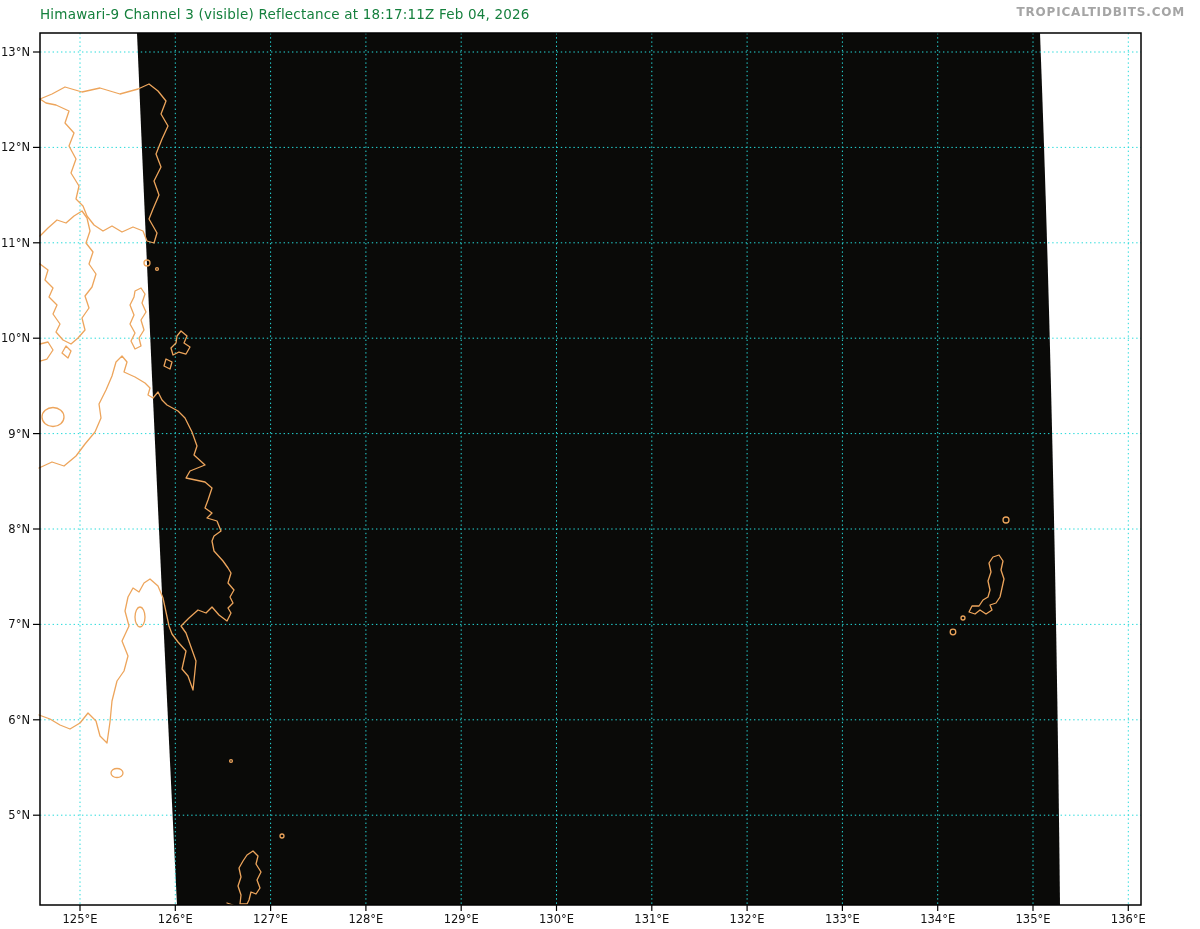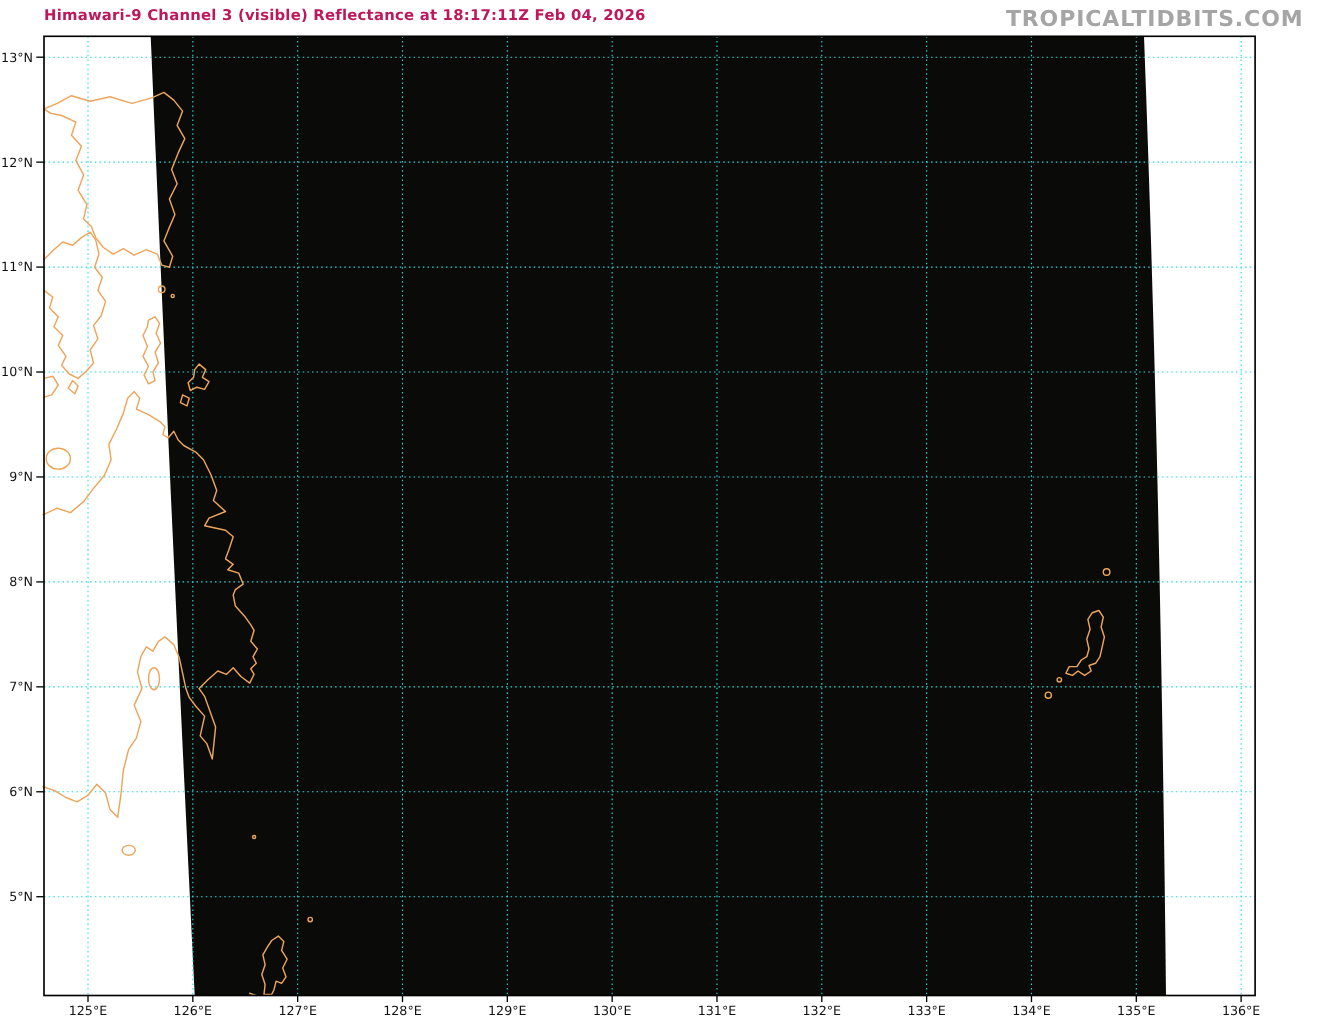--- a/index.html
+++ b/index.html
@@ -1,20 +1,20 @@
 <!DOCTYPE html>
 <html><head>
 <meta charset="utf-8">
 <style>
   html,body{margin:0;padding:0;background:#ffffff;}
   .stage{position:relative;width:1200px;height:929px;background:#ffffff;overflow:hidden;
          font-family:"DejaVu Sans","Liberation Sans",sans-serif;}
-  .fig-title{position:absolute;left:40px;top:6px;font-size:13.5px;font-weight:bold;color:#be185d;
+  .fig-title{position:absolute;left:40px;top:6px;font-size:13.5px;font-weight:normal;color:#15803d;
              letter-spacing:0.2px;white-space:nowrap;}
-  .watermark{position:absolute;right:15px;top:5px;font-size:20px;font-weight:bold;color:#a5a5a5;
+  .watermark{position:absolute;right:15px;top:5px;font-size:12px;font-weight:bold;color:#a5a5a5;
              letter-spacing:0.8px;white-space:nowrap;}
   svg{position:absolute;left:0;top:0;}
   svg text{font-family:"DejaVu Sans","Liberation Sans",sans-serif;font-size:11.5px;fill:#111111;}
 </style>
 </head>
 <body>
 
 <div class="stage">
 
   <div class="fig-title">Himawari-9 Channel 3 (visible) Reflectance at 18:17:11Z Feb 04, 2026</div>

